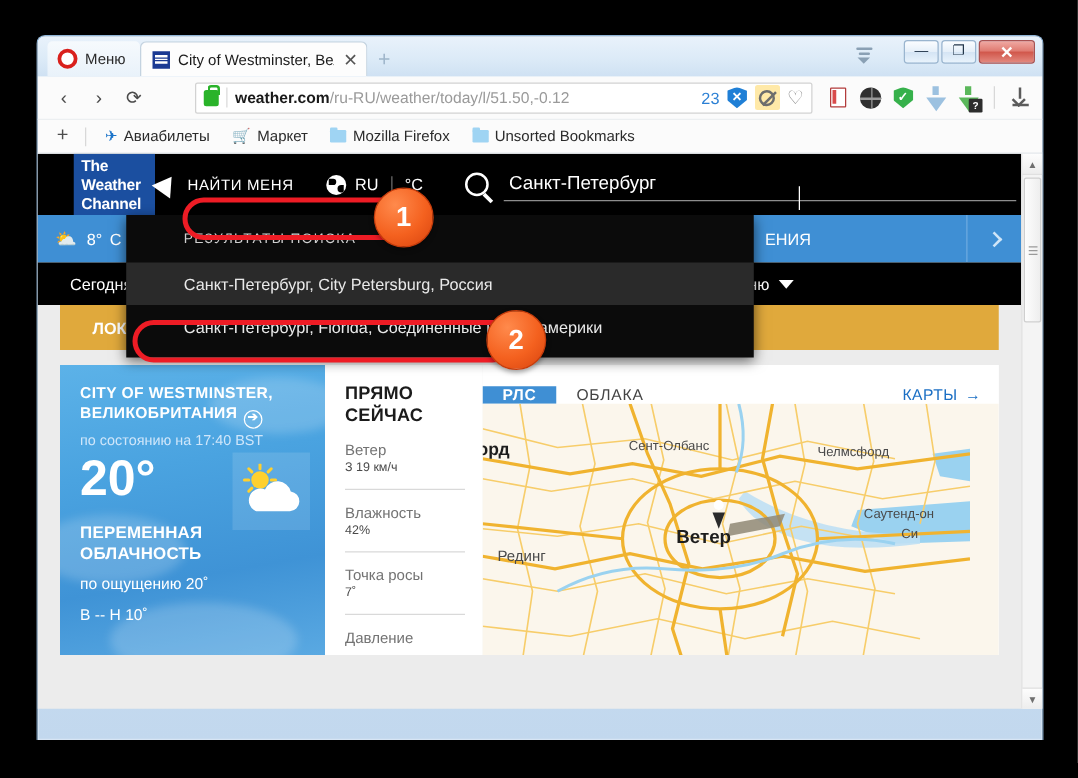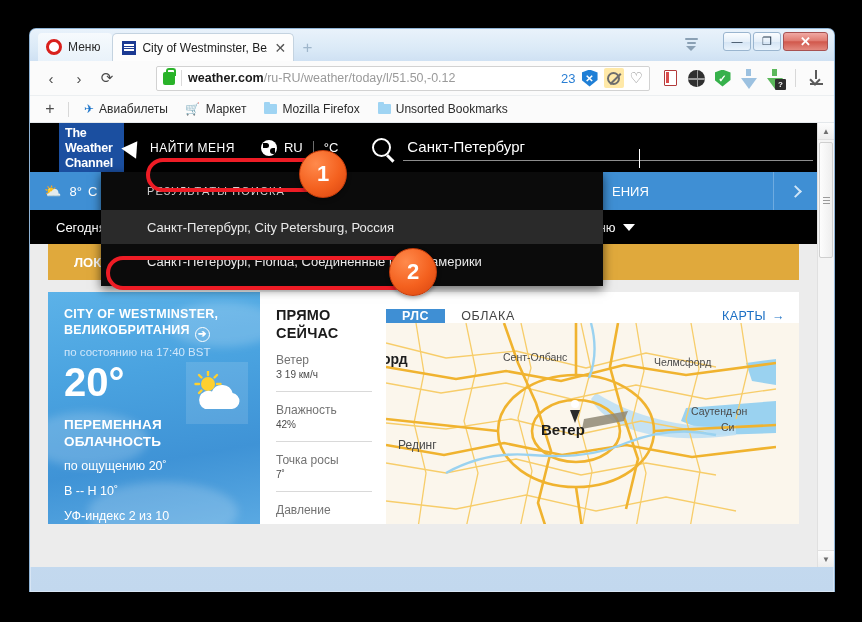--- a/index.html
+++ b/index.html
@@ -509,21 +509,20 @@
                 <span>ВЕЛИКОБРИТАНИЯ</span><span class="loc-arrow-circ">➔</span>
               </div>
               <div class="asof">по состоянию на 17:40 BST</div>
               <div class="bigtemp">20°</div>
               <div class="cond">
                 <span>ПЕРЕМЕННАЯ</span><br>
                 <span>ОБЛАЧНОСТЬ</span>
               </div>
               <div class="feels">по ощущению 20˚</div>
               <div class="feels hilo">В -- Н 10˚</div>
-              <div class="feels">УФ-индекс 2 из 10</div>
             </div>
             <div class="wx-icon-box">
               <svg width="52" height="44" viewBox="0 0 52 44" aria-hidden="true">
                 <g>
                   <circle cx="17" cy="13" r="7" fill="#FFD02E"></circle>
                   <g stroke="#FFD02E" stroke-width="2.4" stroke-linecap="round">
                     <line x1="17" y1="0.5" x2="17" y2="4"></line>
                     <line x1="17" y1="22" x2="17" y2="25.5"></line>
                     <line x1="4.5" y1="13" x2="8" y2="13"></line>
                     <line x1="26" y1="13" x2="29.5" y2="13"></line>

